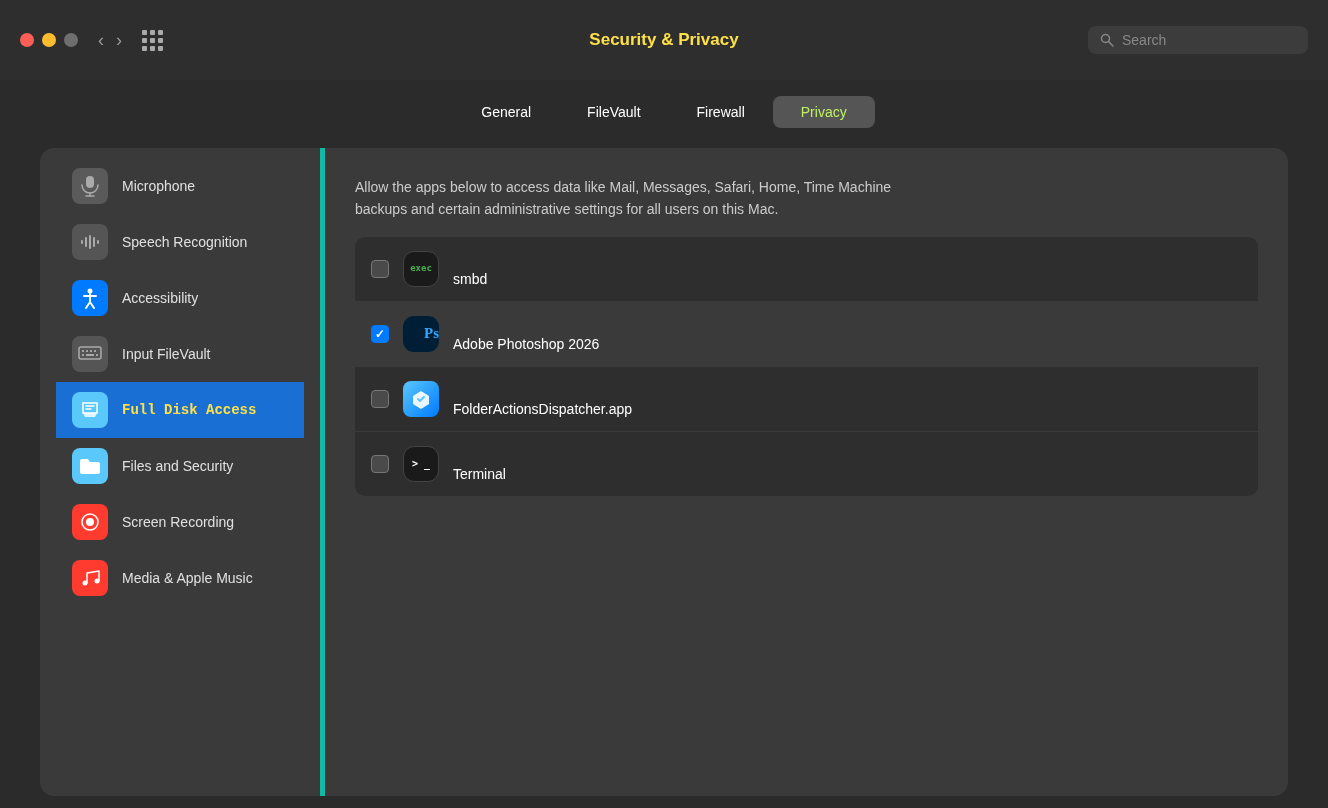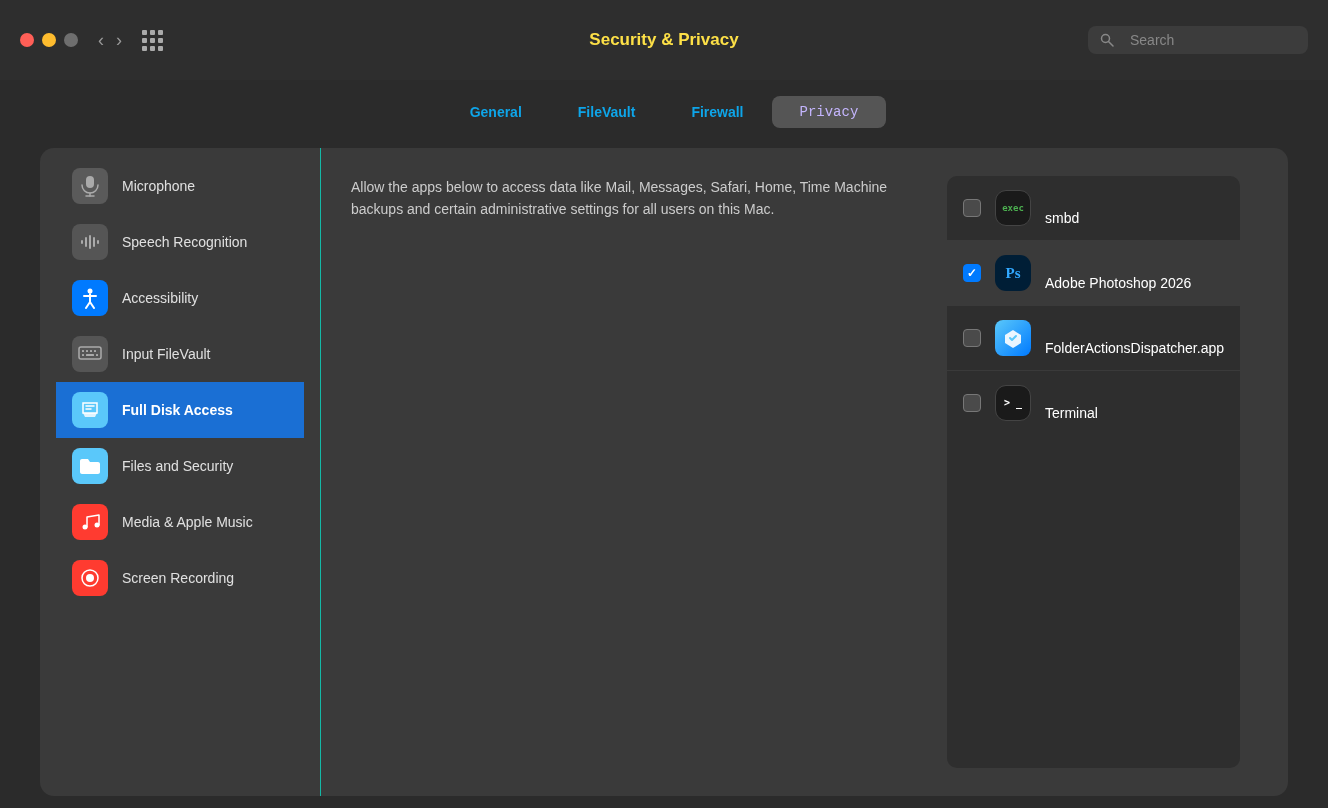--- a/index.html
+++ b/index.html
@@ -81,21 +81,21 @@
     }
 
     .search-box {
       margin-left: auto;
       display: flex;
       align-items: center;
       background: #3c3c3c;
       border-radius: 8px;
       padding: 6px 12px;
       width: 220px;
-      gap: 16px;
+      gap: 8px;
     }
 
     .search-box input {
       background: transparent;
       border: none;
       outline: none;
       color: #ccc;
       font-size: 14px;
       width: 100%;
     }
@@ -117,31 +117,30 @@
     .tabs {
       display: flex;
       justify-content: center;
       gap: 0;
       padding: 16px 0 20px 0;
     }
 
     .tab {
       padding: 8px 28px;
       font-size: 14px;
-      color: #0ea5e9;
+      color: #ffffff;
       cursor: pointer;
       border-radius: 8px;
-      font-weight: 700;
+      font-weight: 400;
     }
 
     .tab.active {
       background: #555;
-      color: #c4b5fd;
+      color: #bef264;
       font-weight: 500;
-      font-family: Liberation Mono, monospace;
     }
 
     
     .content-area {
       display: flex;
       gap: 0;
       background: #3a3a3a;
       border-radius: 14px;
       overflow: hidden;
       height: calc(808px - 80px - 80px);
@@ -161,21 +160,21 @@
       gap: 14px;
       padding: 10px 16px;
       cursor: pointer;
       border-radius: 0;
     }
 
     .sidebar-item.active {
       background: #1a6fd4;
     }
 
-    .sidebar-item.active .sidebar-label { color: #ffffff; font-weight: 600; }
+    .sidebar-item.active .sidebar-label { color: #fde047; font-weight: 600; font-family: Liberation Mono, monospace; }
 
     .sidebar-icon {
       width: 36px;
       height: 36px;
       border-radius: 8px;
       display: flex;
       align-items: center;
       justify-content: center;
       flex-shrink: 0;
       font-size: 18px;
@@ -214,23 +213,23 @@
 
     .icon-media-music {
       background: #ff3b30;
       color: #fff;
     }
 
     
     .right-panel {
       flex: 1;
       padding: 28px 30px;
-      border-left: 1px solid #14b8a6;
-      display: flex;
-      flex-direction: row;
+      border-left: 5px solid #14b8a6;
+      display: flex;
+      flex-direction: column;
       gap: 16px;
     }
 
     .description-text {
       font-size: 14px;
       color: #ccc;
       line-height: 1.6;
       max-width: 580px;
     }
 
@@ -295,20 +294,21 @@
       font-size: 10px;
       font-family: monospace;
       border: 1px solid #444;
     }
 
     .icon-photoshop {
       background: #001e36;
       color: #31a8ff;
       font-size: 15px;
       font-weight: 800;
+      justify-content: flex-end;
     }
 
     .icon-terminal {
       background: #1a1a1a;
       color: #fff;
       font-size: 11px;
       font-family: monospace;
       border: 1px solid #444;
     }
 
@@ -443,38 +443,38 @@
       <div class="sidebar-item">
         <div class="sidebar-icon" style="background:#5ac8fa; border-radius:8px;">
           <svg width="22" height="18" viewBox="0 0 22 18" fill="none">
             <path d="M1 4C1 2.9 1.9 2 3 2H9L11 5H19C20.1 5 21 5.9 21 7V15C21 16.1 20.1 17 19 17H3C1.9 17 1 16.1 1 15V4Z" fill="white"></path>
           </svg>
         </div>
         <span class="sidebar-label">Files and Security</span>
       </div>
 
       <div class="sidebar-item">
+        <div class="sidebar-icon icon-screen-recording">
+          <svg width="22" height="22" viewBox="0 0 22 22" fill="none">
+            <circle cx="11" cy="11" r="8" stroke="white" stroke-width="1.5"></circle>
+            <circle cx="11" cy="11" r="4" fill="white"></circle>
+          </svg>
+        </div>
+        <span class="sidebar-label">Screen Recording</span>
+      </div>
+
+      <div class="sidebar-item">
         <div class="sidebar-icon icon-media-music">
           <svg width="20" height="22" viewBox="0 0 20 22" fill="none">
             <path d="M7 16V6L19 4V14" stroke="white" stroke-width="1.5" stroke-linecap="round" stroke-linejoin="round"></path>
             <circle cx="5" cy="16" r="2.5" fill="white"></circle>
             <circle cx="17" cy="14" r="2.5" fill="white"></circle>
           </svg>
         </div>
         <span class="sidebar-label">Media &amp; Apple Music</span>
-      </div>
-
-      <div class="sidebar-item">
-        <div class="sidebar-icon icon-screen-recording">
-          <svg width="22" height="22" viewBox="0 0 22 22" fill="none">
-            <circle cx="11" cy="11" r="8" stroke="white" stroke-width="1.5"></circle>
-            <circle cx="11" cy="11" r="4" fill="white"></circle>
-          </svg>
-        </div>
-        <span class="sidebar-label">Screen Recording</span>
       </div>
 
     </div>
 
     <div class="right-panel">
       <p class="description-text">Allow the apps below to access data like Mail, Messages, Safari, Home, Time Machine backups and certain administrative settings for all users on this Mac.</p>
 
       <div class="app-list">
 
         <div class="app-row">

